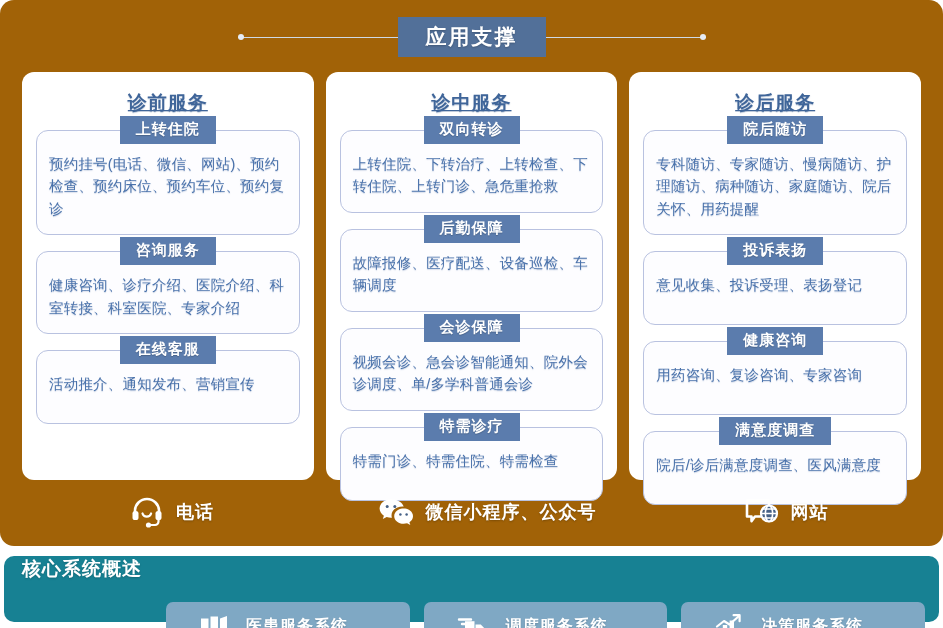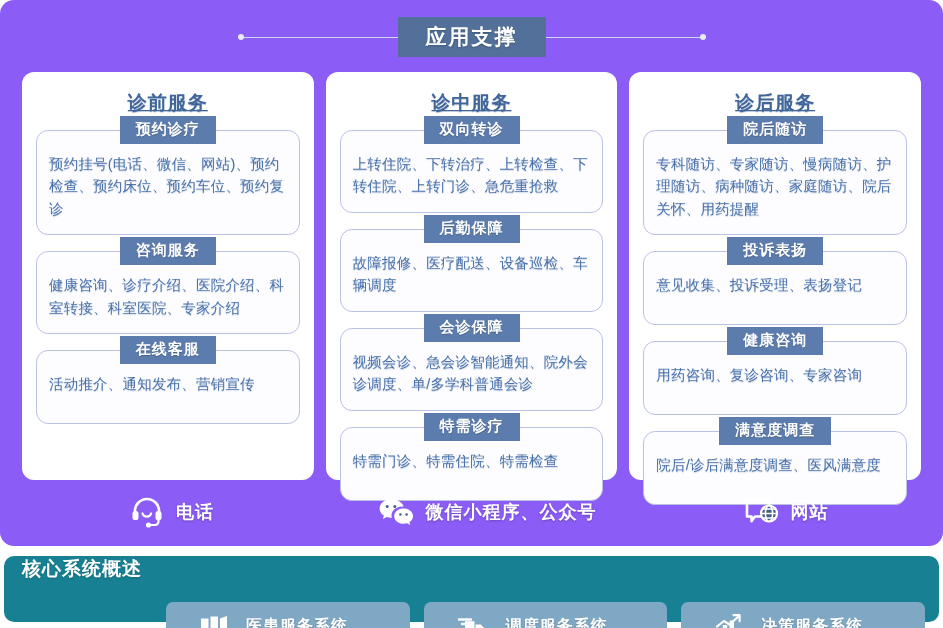--- a/index.html
+++ b/index.html
@@ -7,21 +7,21 @@
     width: 943px; height: 628px;
     background: #ffffff;
     font-family: "Liberation Sans", "DejaVu Sans", sans-serif;
     overflow: hidden;
   }
   .page { position: relative; width: 943px; height: 628px; }
 
   
   .panel {
     position: absolute; left: 0; top: 0; width: 943px; height: 546px;
-    background: #8b5cf6;
+    background: #a16207;
     border-radius: 14px;
   }
 
   
   .banner-row {
     position: absolute; left: 0; top: 19px; width: 943px; height: 36px;
     display: flex; align-items: center; justify-content: center; gap: 0;
   }
   .banner-line {
     height: 1px; background: #cfd9e6; position: relative; flex: 0 0 auto;
@@ -150,21 +150,21 @@
       <div class="banner-line right">
         <span class="dot"></span>
       </div>
     </div>
 
     <div class="columns">
 
       <div class="col">
         <div class="col-title">诊前服务</div>
         <div class="section">
-          <div class="sec-badge">预约诊疗</div>
+          <div class="sec-badge">上转住院</div>
           <div class="sec-body">
             <div class="sec-text">预约挂号(电话、微信、网站)、预约检查、预约床位、预约车位、预约复诊</div>
           </div>
         </div>
         <div class="section">
           <div class="sec-badge">咨询服务</div>
           <div class="sec-body">
             <div class="sec-text">健康咨询、诊疗介绍、医院介绍、科室转接、科室医院、专家介绍</div>
           </div>
         </div>

